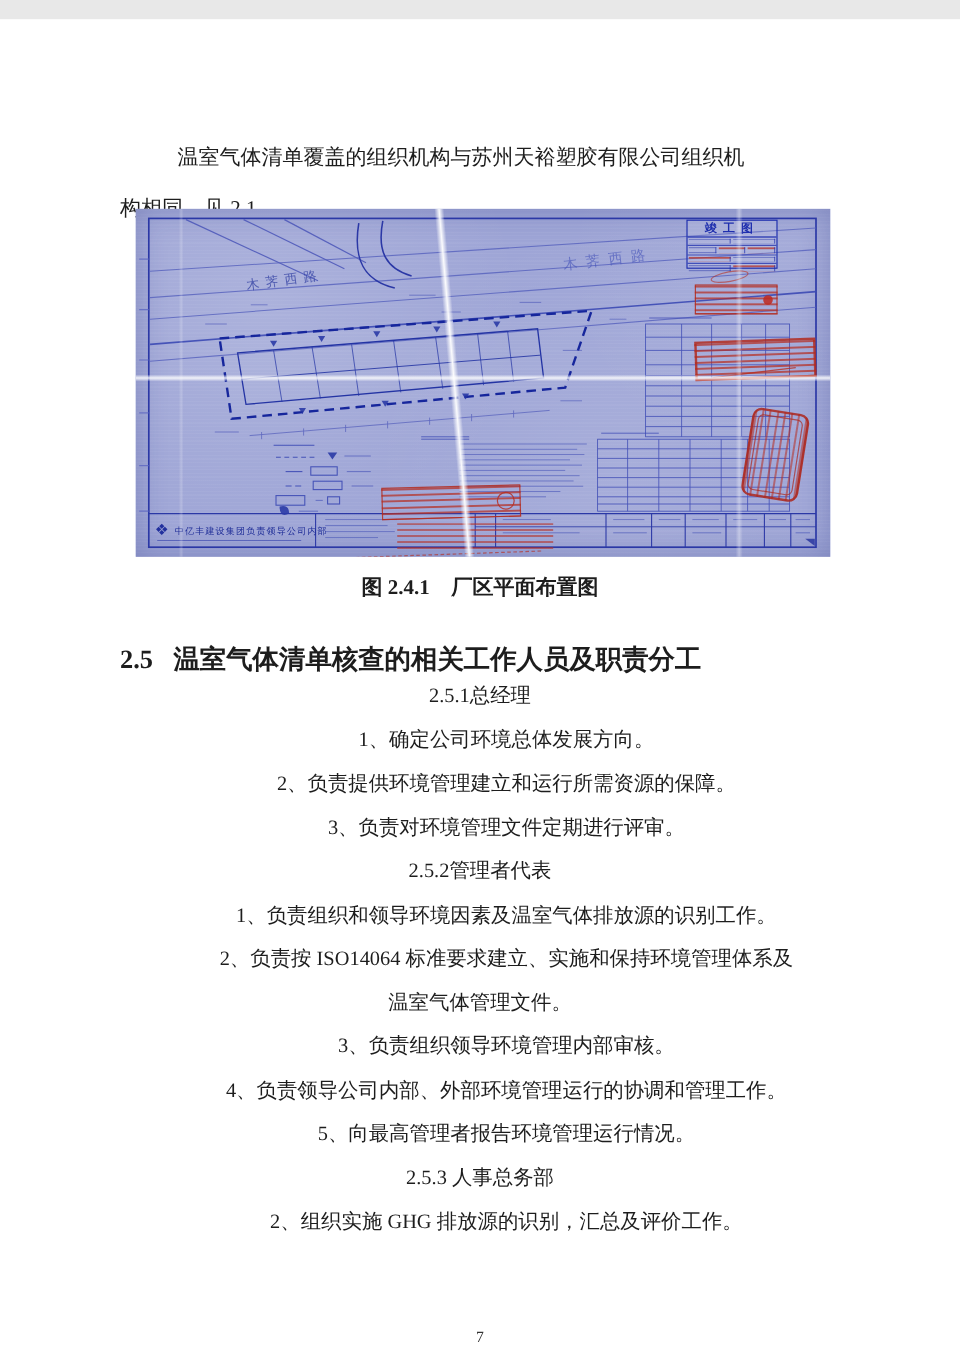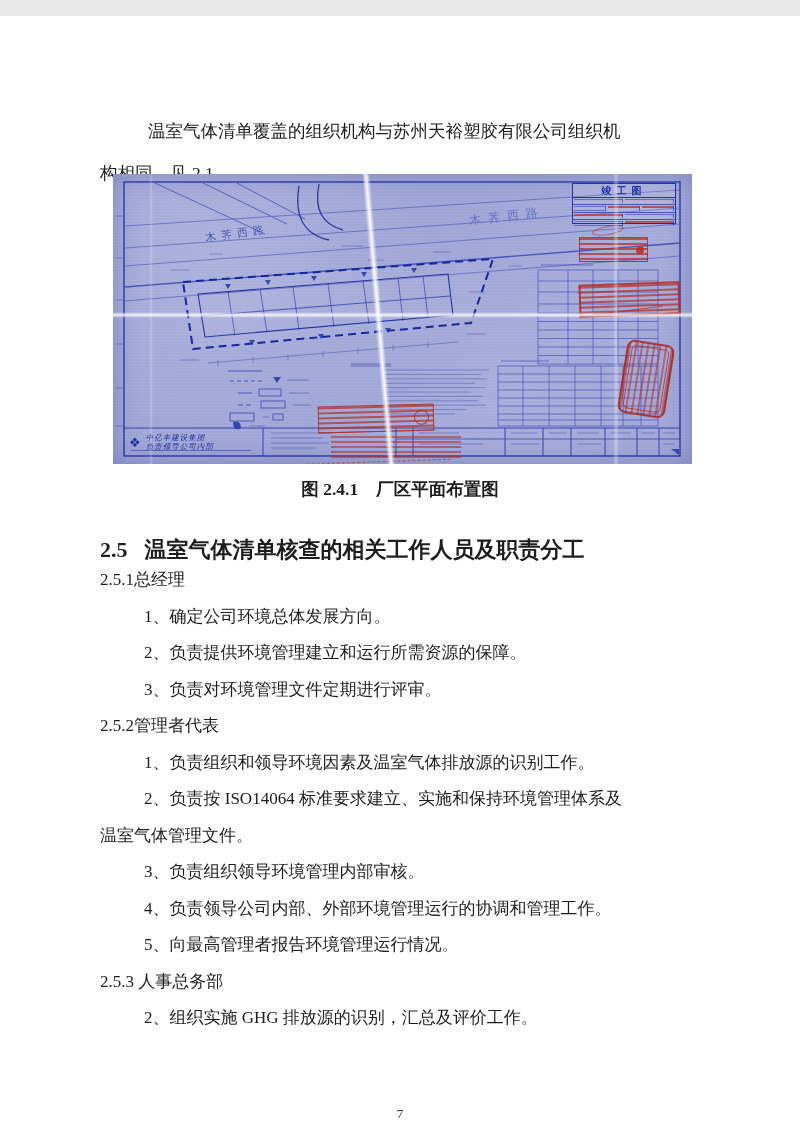--- a/index.html
+++ b/index.html
@@ -17,21 +17,21 @@
     font-size:17.5px;font-weight:bold;line-height:28px;
   }
   .caption .cap-title{margin-left:18px;}
   .heading{
     position:absolute;left:100px;top:513px;width:600px;
     font-size:22px;font-weight:bold;line-height:42px;
   }
   .heading .h-num{margin-right:17px;}
   .body-block{
     position:absolute;left:100px;top:546px;width:600px;
-    font-size:17px;line-height:36.5px;
+    font-size:17px;line-height:36.5px;text-align:center;
   }
   .body-block p{margin:0;white-space:pre-wrap;}
   .body-block p.item{text-indent:44px;}
   .pageno{
     position:absolute;left:0;top:1090px;width:800px;text-align:center;
     font-size:13px;color:#333;
   }
   
   .figure{
     position:absolute;left:113px;top:158px;width:579px;height:290px;
@@ -46,21 +46,21 @@
   }
   .figure svg{position:absolute;left:0;top:0;z-index:1;}
   .bp{position:absolute;z-index:2;box-sizing:border-box;}
   
   .micro-b{background:repeating-linear-gradient(to bottom, rgba(38,52,168,.55) 0 1px, rgba(0,0,0,0) 1px 4px);}
   .micro-r{background:repeating-linear-gradient(to bottom, rgba(182,46,34,.72) 0 1.6px, rgba(0,0,0,0) 1.6px 5px);}
   
   .road-label{color:rgba(52,66,164,.78);font-size:11px;letter-spacing:5px;transform:rotate(-8deg);white-space:nowrap;}
   .road-label.right{font-size:12px;letter-spacing:7px;color:rgba(74,88,186,.66);transform:rotate(-7deg);}
   
-  .stamp-blue{left:459px;top:9px;width:104px;height:41px;border:1.6px solid #1f2fae;background:rgba(255,255,255,.10);}
+  .stamp-blue{left:459px;top:9px;width:76px;height:41px;border:1.6px solid #1f2fae;background:rgba(255,255,255,.10);}
   .stamp-blue .sb-title{font-size:10px;font-weight:bold;color:#1f2fae;text-align:center;letter-spacing:5px;line-height:13px;border-bottom:1px solid #1f2fae;}
   .sb-row{display:flex;height:6.4px;border-bottom:.8px solid rgba(31,47,174,.75);}
   .sb-row:last-child{border-bottom:none;}
   .sb-cell{flex:1;border-right:.8px solid rgba(31,47,174,.6);margin:1px;}
   
   .stamp-red{border:1.6px solid rgba(178,44,32,.85);}
   .r1{left:466px;top:63px;width:69px;height:25px;padding:2px;}
   .r1 .dot{position:absolute;right:3px;top:8px;width:8px;height:8px;border-radius:50%;background:rgba(190,40,30,.85);}
   .r2{left:466px;top:109px;width:101px;height:33px;transform:rotate(-2deg);border-width:2px;padding:2px;}
   .r2 .sig{position:absolute;left:12px;bottom:3px;width:70px;border-bottom:1.6px solid rgba(182,46,34,.8);transform:rotate(-5deg);}
@@ -68,21 +68,21 @@
       background:repeating-linear-gradient(90deg, rgba(182,46,34,.55) 0 1.6px, rgba(0,0,0,0) 1.6px 6px);}
   .r3 .inner{position:absolute;left:3px;top:3px;right:3px;bottom:3px;border:1.2px solid rgba(172,40,30,.7);border-radius:5px;}
   .r4{left:205px;top:231px;width:116px;height:27px;transform:rotate(-1.5deg);padding:2px;}
   .r4 .circ{position:absolute;right:4px;top:5px;width:13px;height:13px;border:1.6px solid rgba(182,46,34,.85);border-radius:50%;}
   .r5{left:218px;top:262px;width:130px;height:24px;border:none;opacity:.8;}
   .r5-line{left:148px;top:288px;width:190px;border-bottom:1.6px dashed rgba(182,46,34,.65);transform:rotate(-2deg);}
   .squig{left:479px;top:52px;width:32px;height:9px;border:1.5px solid rgba(182,46,34,.6);border-radius:50%;transform:rotate(-10deg);}
   
   .company{left:16px;top:256px;width:132px;height:24px;display:flex;align-items:center;gap:5px;}
   .company .logo{color:#22309e;font-size:13px;line-height:13px;font-family:"DejaVu Sans",sans-serif;}
-  .company .c-lines{display:flex;flex-direction:column;font-style:italic;}
+  .company .c-lines{display:flex;flex-direction:row;}
   .company .c-lines span{font-size:7.5px;line-height:9px;color:#1c2b96;letter-spacing:1px;white-space:nowrap;}
   .company-sub{left:18px;top:276px;width:120px;height:4px;}
   
   .fold{position:absolute;z-index:4;pointer-events:none;}
   .fold-v{top:-10px;height:320px;background:linear-gradient(90deg, rgba(255,255,255,0), rgba(255,255,255,.95), rgba(255,255,255,0));}
   .fold-h{left:0;width:579px;height:6px;background:linear-gradient(180deg, rgba(255,255,255,0), rgba(255,255,255,.85), rgba(255,255,255,0));}
 </style>
 </head>
 <body>
 

